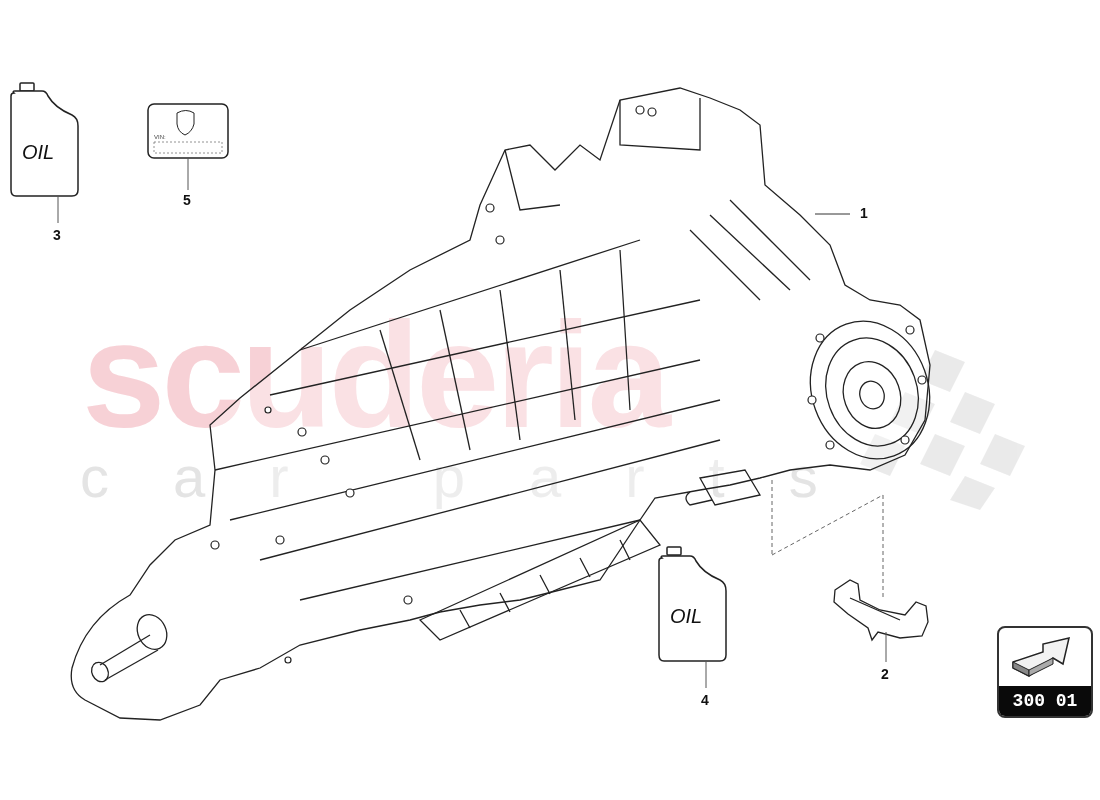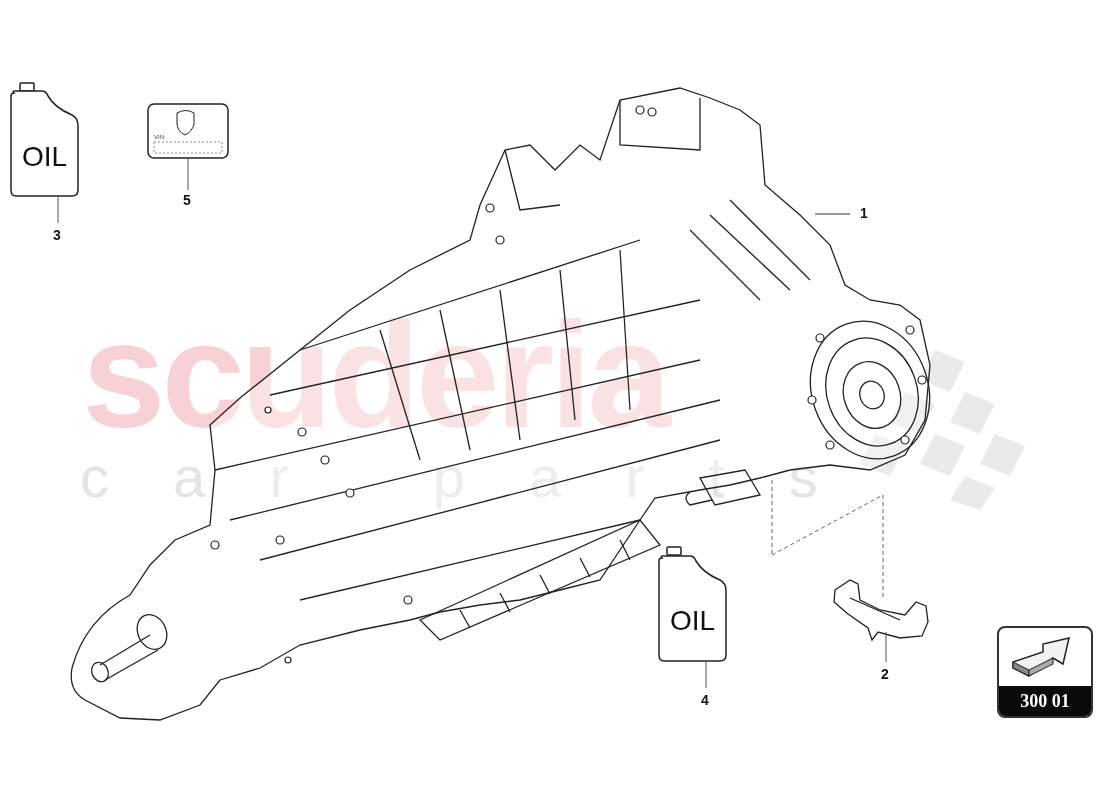--- a/index.html
+++ b/index.html
@@ -2,23 +2,23 @@
 <html><head>
 <meta charset="utf-8">
 <style>
   html, body { margin: 0; padding: 0; background: #ffffff; }
   body { width: 1100px; height: 800px; position: relative; overflow: hidden; font-family: "Liberation Sans", sans-serif; }
   .canvas { position: absolute; left: 0; top: 0; width: 1100px; height: 800px; }
   .wm-main { position: absolute; left: 82px; top: 300px; font-family: "Liberation Sans", sans-serif; font-weight: bold; font-size: 150px; letter-spacing: -4px; color: #f6c9cf; opacity: 0.85; line-height: 1; z-index: 1; }
   .wm-sub { position: absolute; left: 80px; top: 448px; font-family: "Liberation Sans", sans-serif; font-size: 58px; color: #e4e4e4; letter-spacing: 64px; line-height: 1; z-index: 1; }
   .drawing { position: absolute; left: 0; top: 0; z-index: 2; }
   .callout { position: absolute; font-family: "Liberation Sans", sans-serif; font-size: 14px; font-weight: bold; color: #111; z-index: 3; }
-  .oil-label { position: absolute; font-family: "Liberation Sans", sans-serif; font-size: 28px; color: #111; z-index: 3; }
+  .oil-label { position: absolute; font-family: "Liberation Sans", sans-serif; font-size: 20px; color: #111; z-index: 3; font-style: italic; }
   .nav-badge { position: absolute; left: 997px; top: 626px; width: 92px; height: 88px; border: 2px solid #333; border-radius: 8px; background: #fff; overflow: hidden; z-index: 4; cursor: pointer; }
-  .nav-badge .badge-code { position: absolute; left: 0; bottom: 0; width: 100%; height: 30px; background: #0a0a0a; color: #fff; font-family: Liberation Serif, serif; font-weight: bold; font-size: 18px; text-align: center; line-height: 30px; }
+  .nav-badge .badge-code { position: absolute; left: 0; bottom: 0; width: 100%; height: 30px; background: #0a0a0a; color: #fff; font-family: Liberation Mono, monospace; font-weight: bold; font-size: 18px; text-align: center; line-height: 30px; }
   .nav-badge svg { position: absolute; left: 8px; top: 6px; }
   .vin-text { position: absolute; font-family: "Liberation Sans", sans-serif; font-size: 6px; color: #444; z-index: 3; }
 </style>
 </head>
 <body>
 
 <div class="canvas">
 
   <div class="wm-main">scuderia</div>
   <div class="wm-sub">car parts</div>

